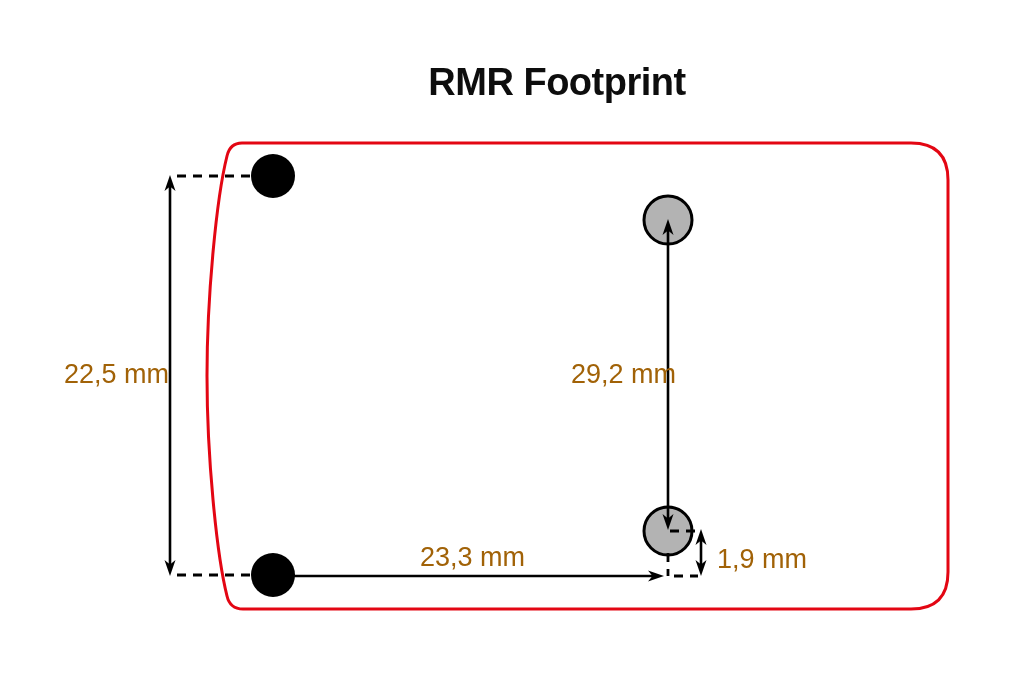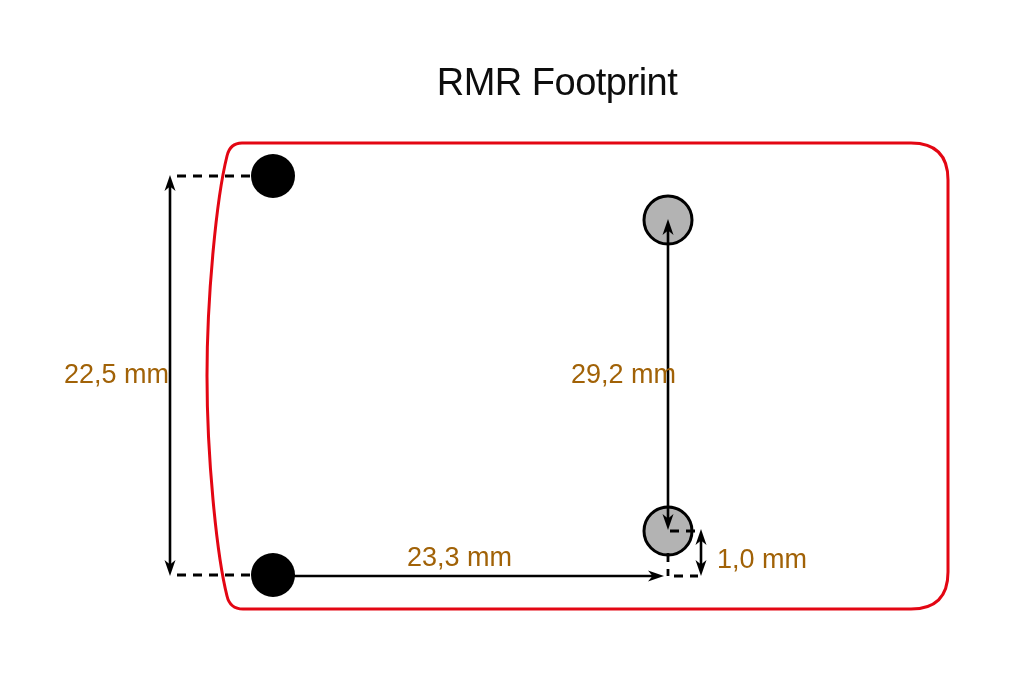--- a/index.html
+++ b/index.html
@@ -14,35 +14,35 @@
     background: var(--background, #ffffff);
     font-family: "Liberation Sans", "DejaVu Sans", sans-serif;
     overflow: hidden;
   }
   .title {
     position: absolute;
     top: 61px;
     left: 557px;
     transform: translateX(-50%);
     font-size: 38px;
-    font-weight: normal;
+    font-weight: bold;
     color: #0d0d0d;
     letter-spacing: -0.5px;
     white-space: nowrap;
   }
   .dim-label {
     position: absolute;
     font-size: 27px;
     color: #a16207;
     line-height: 1;
     white-space: nowrap;
   }
   .dim-label.v-pins   { top: 361px; left: 64px; }
   .dim-label.v-screws { top: 361px; left: 571px; }
-  .dim-label.h-pin-screw { top: 544px; left: 407px; }
+  .dim-label.h-pin-screw { top: 544px; left: 420px; }
   .dim-label.screw-offset { top: 546px; left: 717px; }
   svg { position: absolute; top: 0; left: 0; }
   .outline {
     fill: none;
     stroke: var(--outline, #e30613);
     stroke-width: 3;
   }
   .pin { fill: var(--pin-fill, #000000); }
   .screw {
     fill: var(--screw-hole-fill, #b3b3b3);
@@ -113,14 +113,14 @@
       <line class="dash" x1="674" y1="576" x2="698" y2="576"></line>
       <line class="dim-line" x1="701" y1="539" x2="701" y2="567"></line>
       <polygon class="arrow" points="701,529 695.5,545 701,540.5 706.5,545"></polygon>
       <polygon class="arrow" points="701,576 695.5,560 701,564.5 706.5,560"></polygon>
     </g>
   </svg>
 
   <div class="dim-label v-pins">22,5 mm</div>
   <div class="dim-label v-screws">29,2 mm</div>
   <div class="dim-label h-pin-screw">23,3 mm</div>
-  <div class="dim-label screw-offset">1,0 mm</div>
+  <div class="dim-label screw-offset">1,9 mm</div>
 </div>
 
 </body></html>

